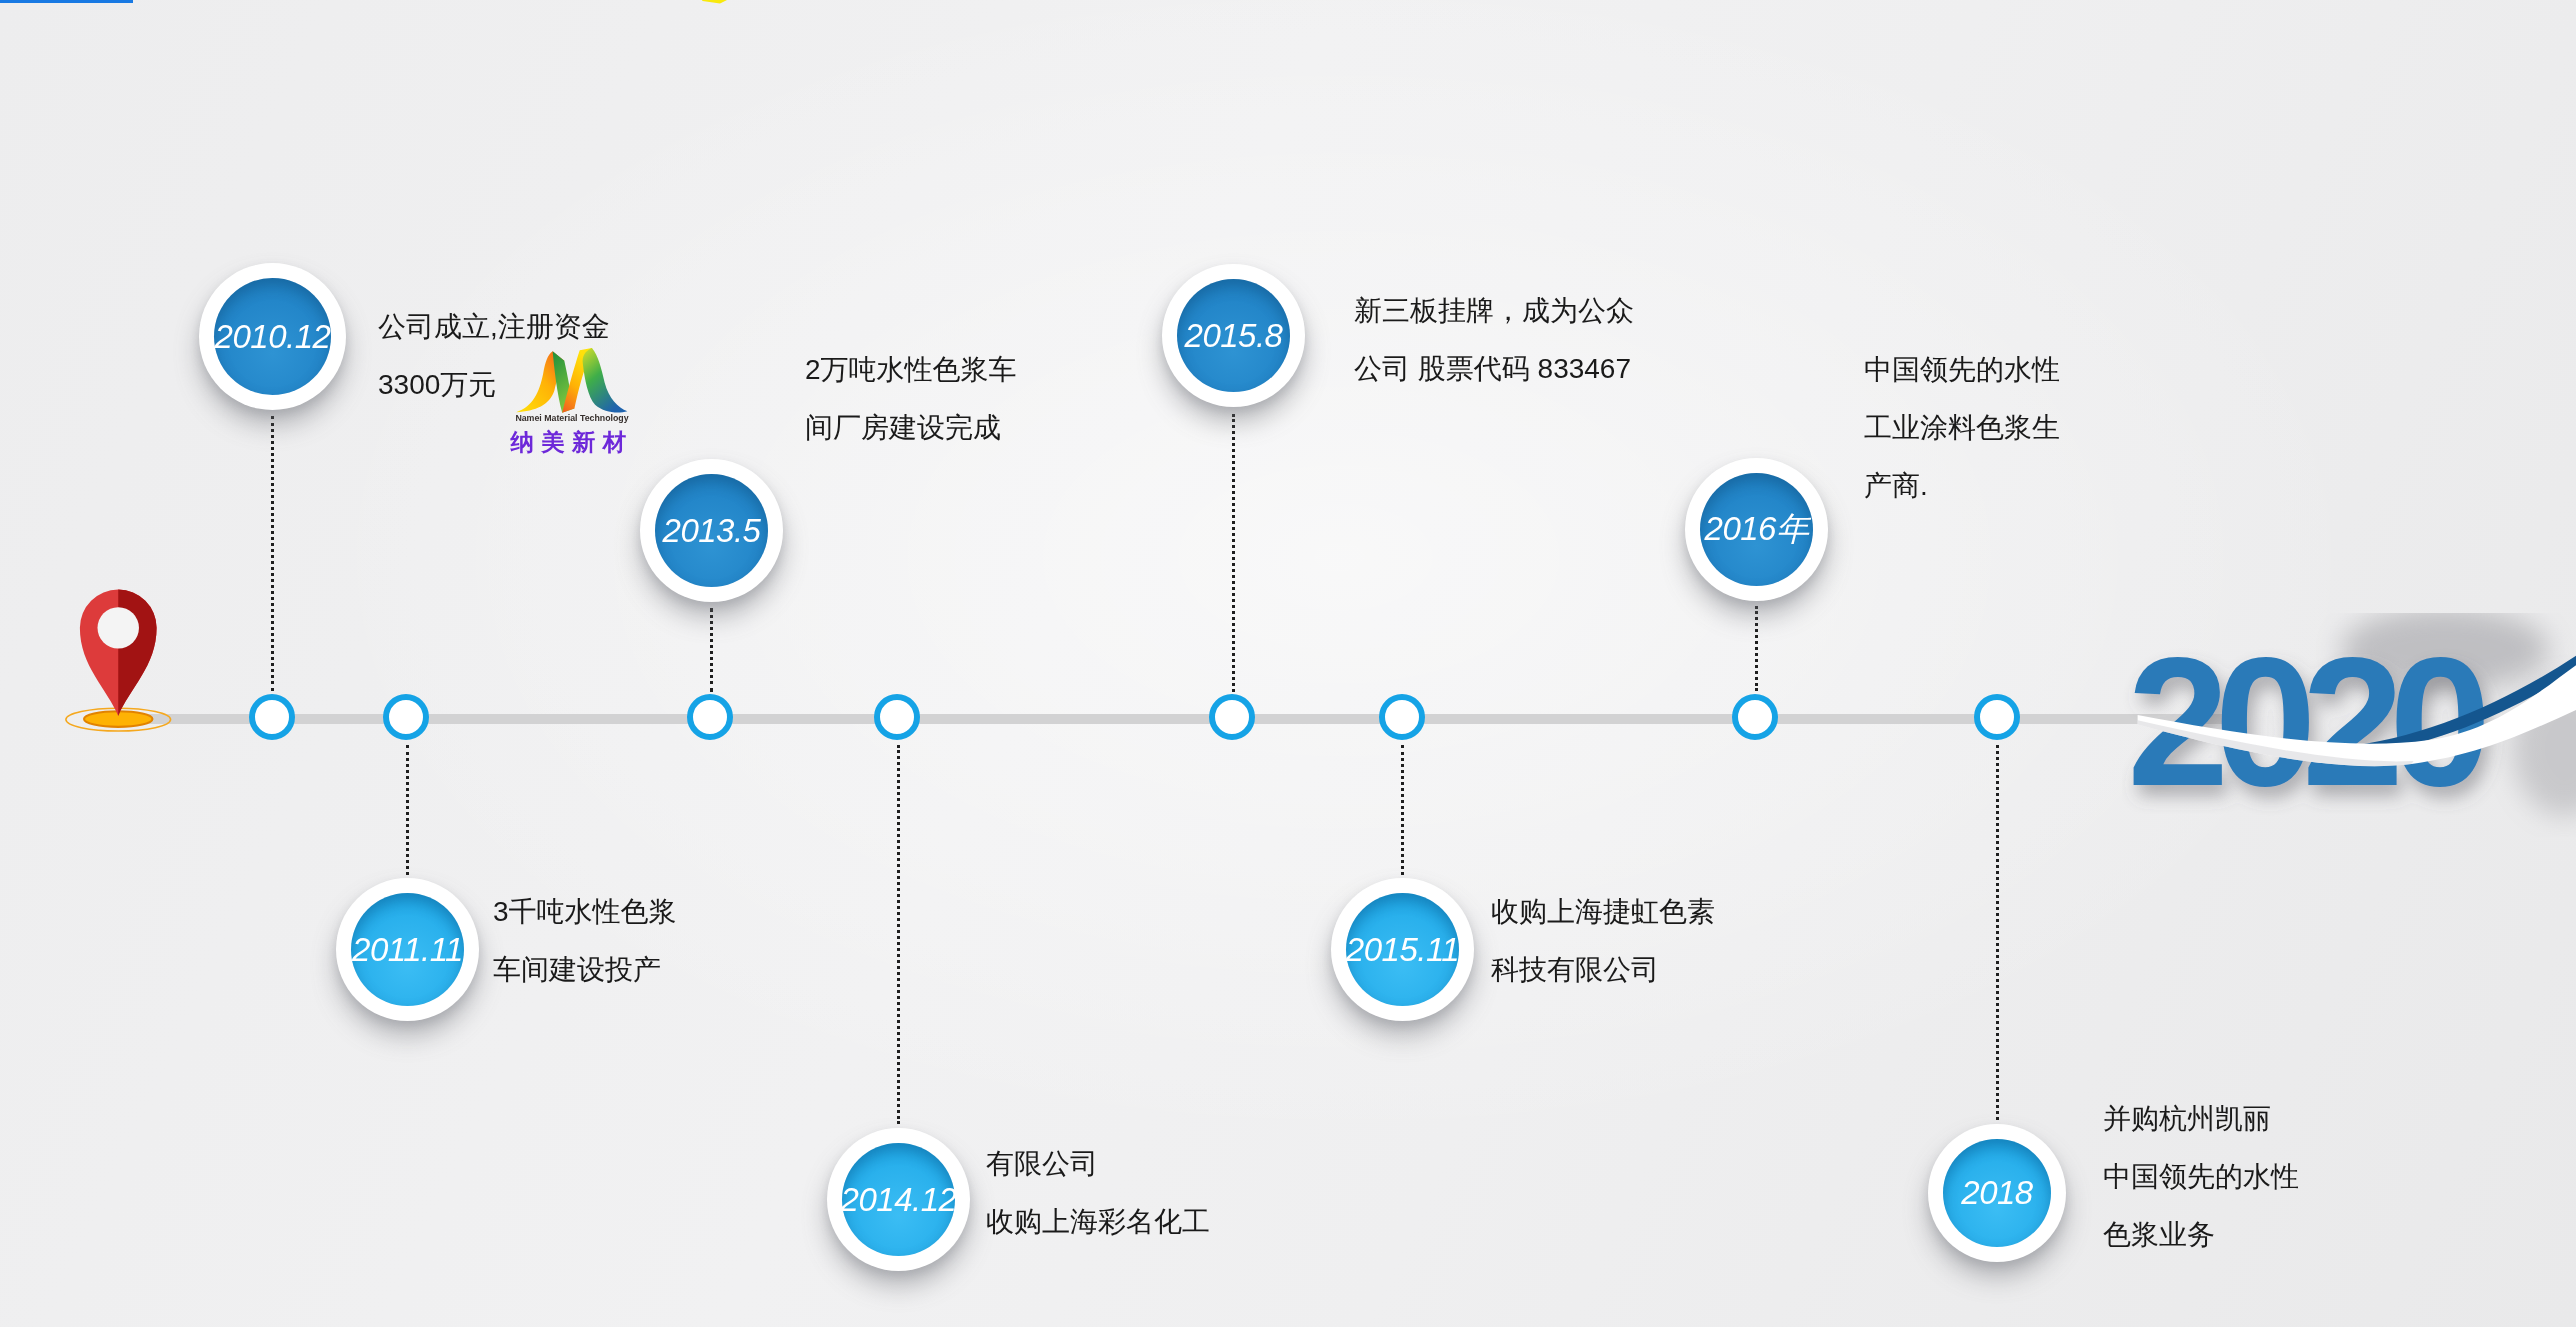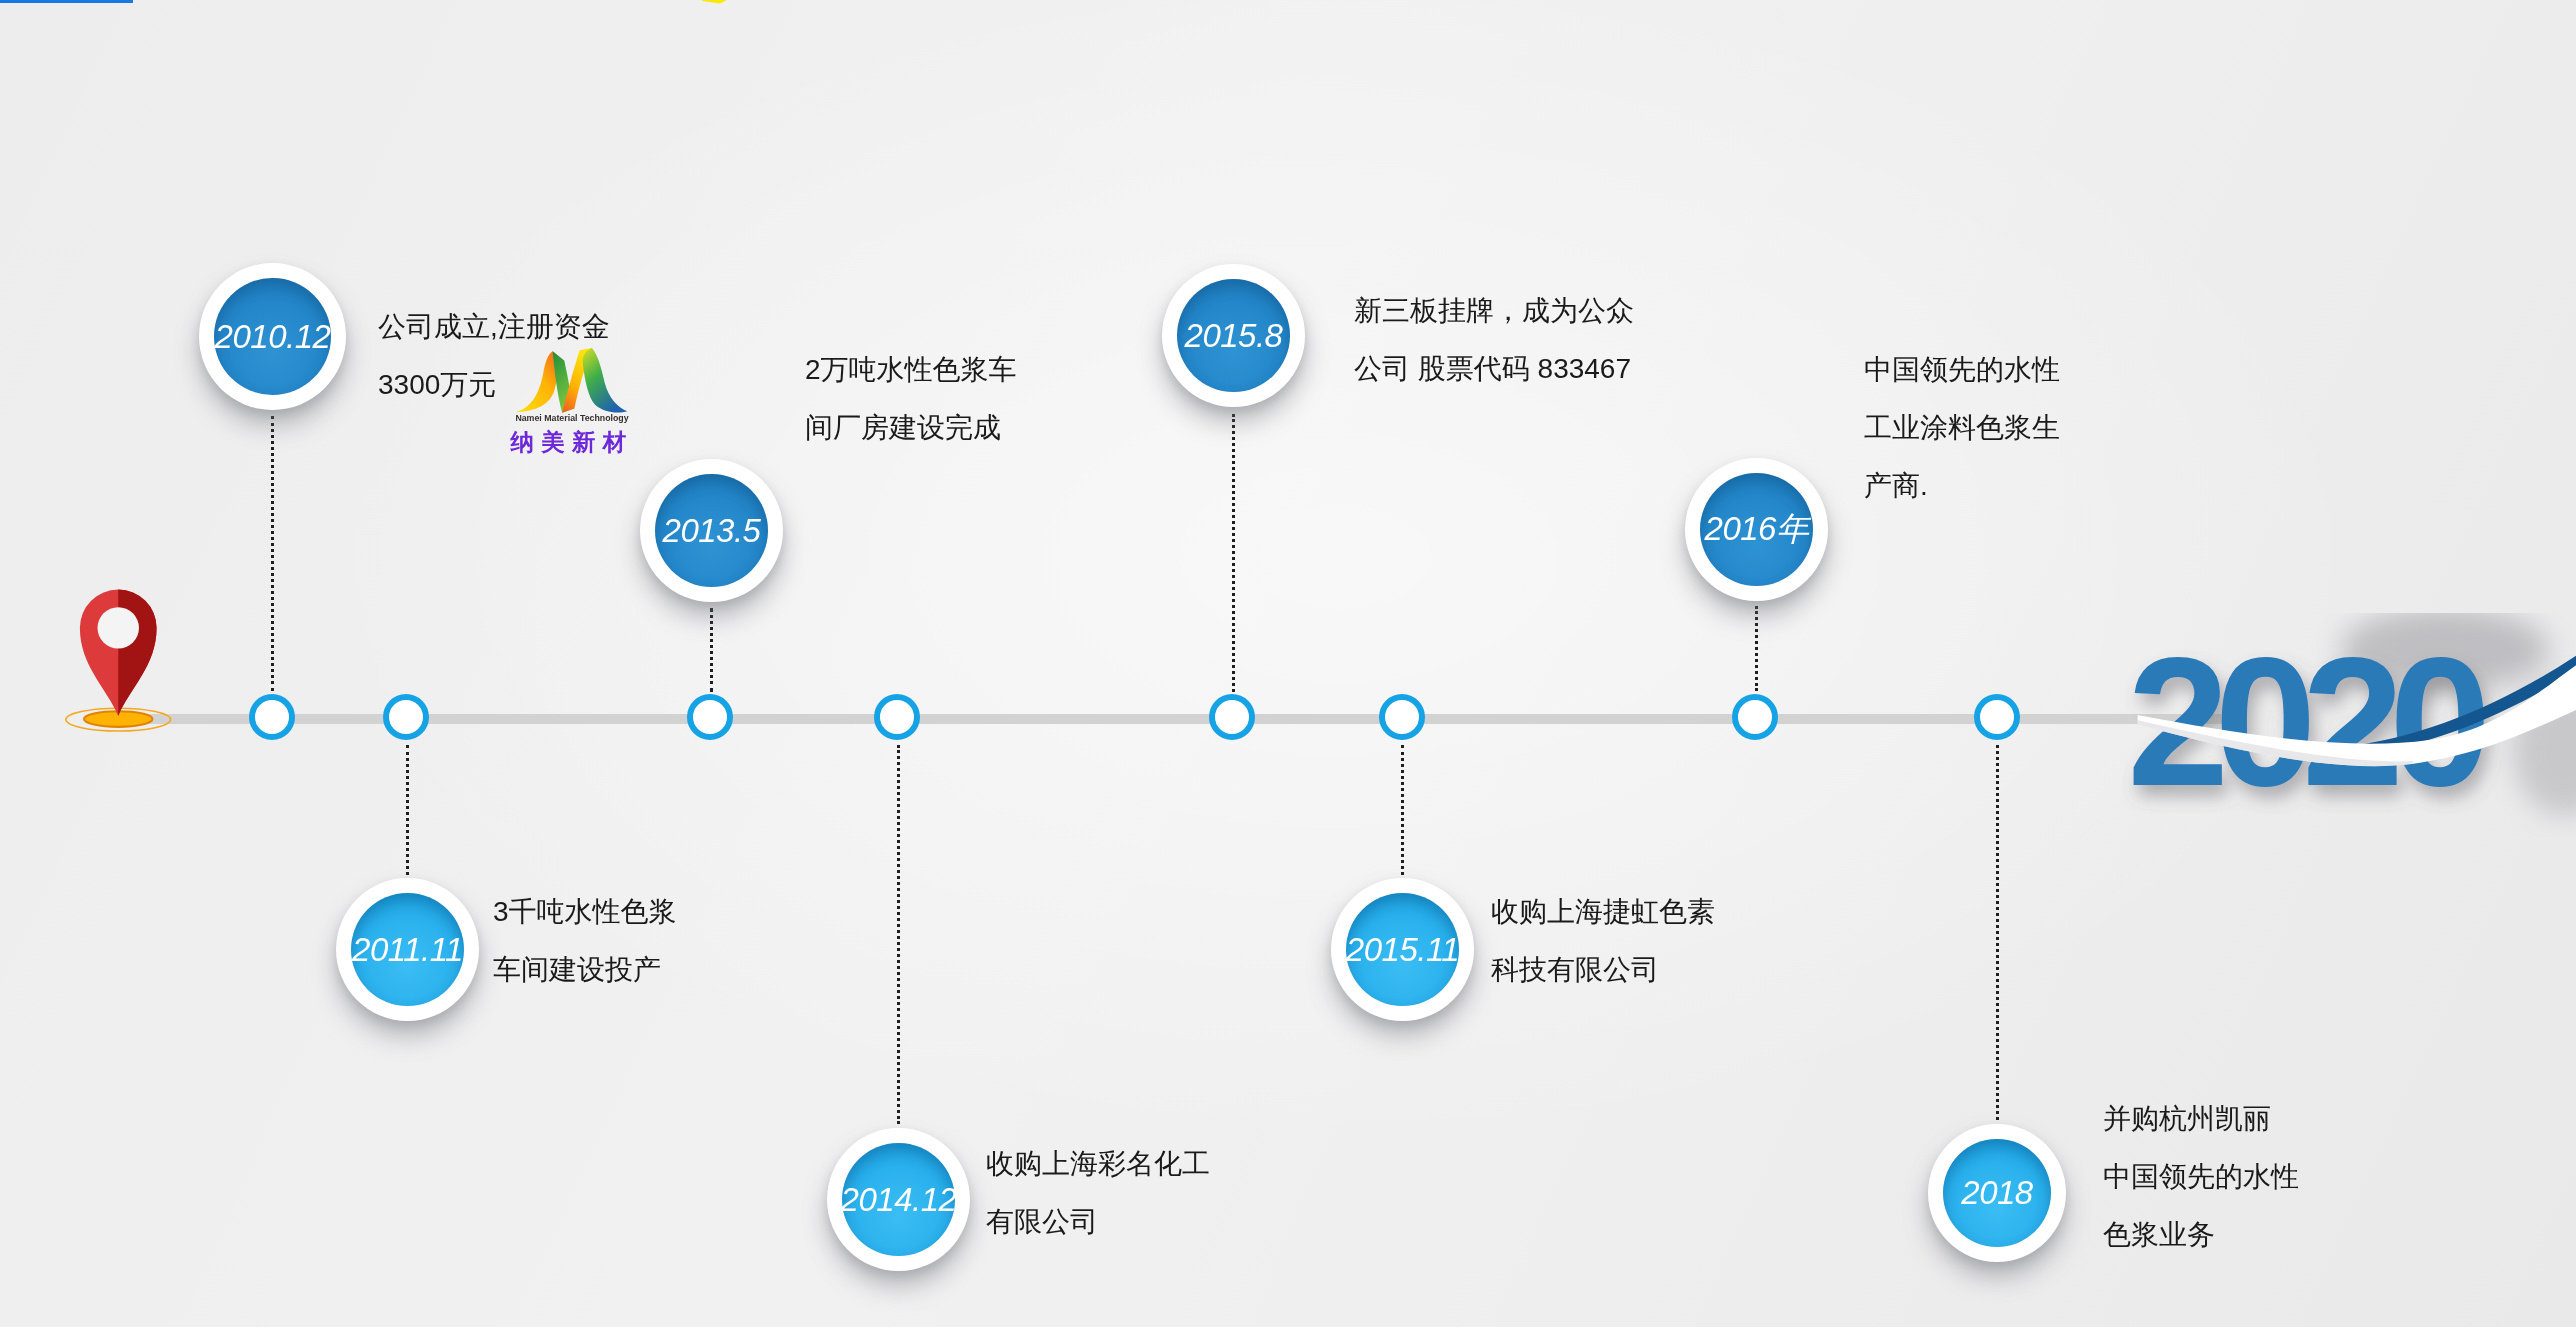--- a/index.html
+++ b/index.html
@@ -166,22 +166,22 @@
 </div>
 <div class="desc t1">
   <div>3千吨水性色浆</div>
   <div>车间建设投产</div>
 </div>
 <div class="desc t2">
   <div>2万吨水性色浆车</div>
   <div>间厂房建设完成</div>
 </div>
 <div class="desc t3">
+  <div>有限公司</div>
   <div>收购上海彩名化工</div>
-  <div>有限公司</div>
 </div>
 <div class="desc t4">
   <div>新三板挂牌，成为公众</div>
   <div>公司   股票代码 833467</div>
 </div>
 <div class="desc t5">
   <div>收购上海捷虹色素</div>
   <div>科技有限公司</div>
 </div>
 <div class="desc t6">

